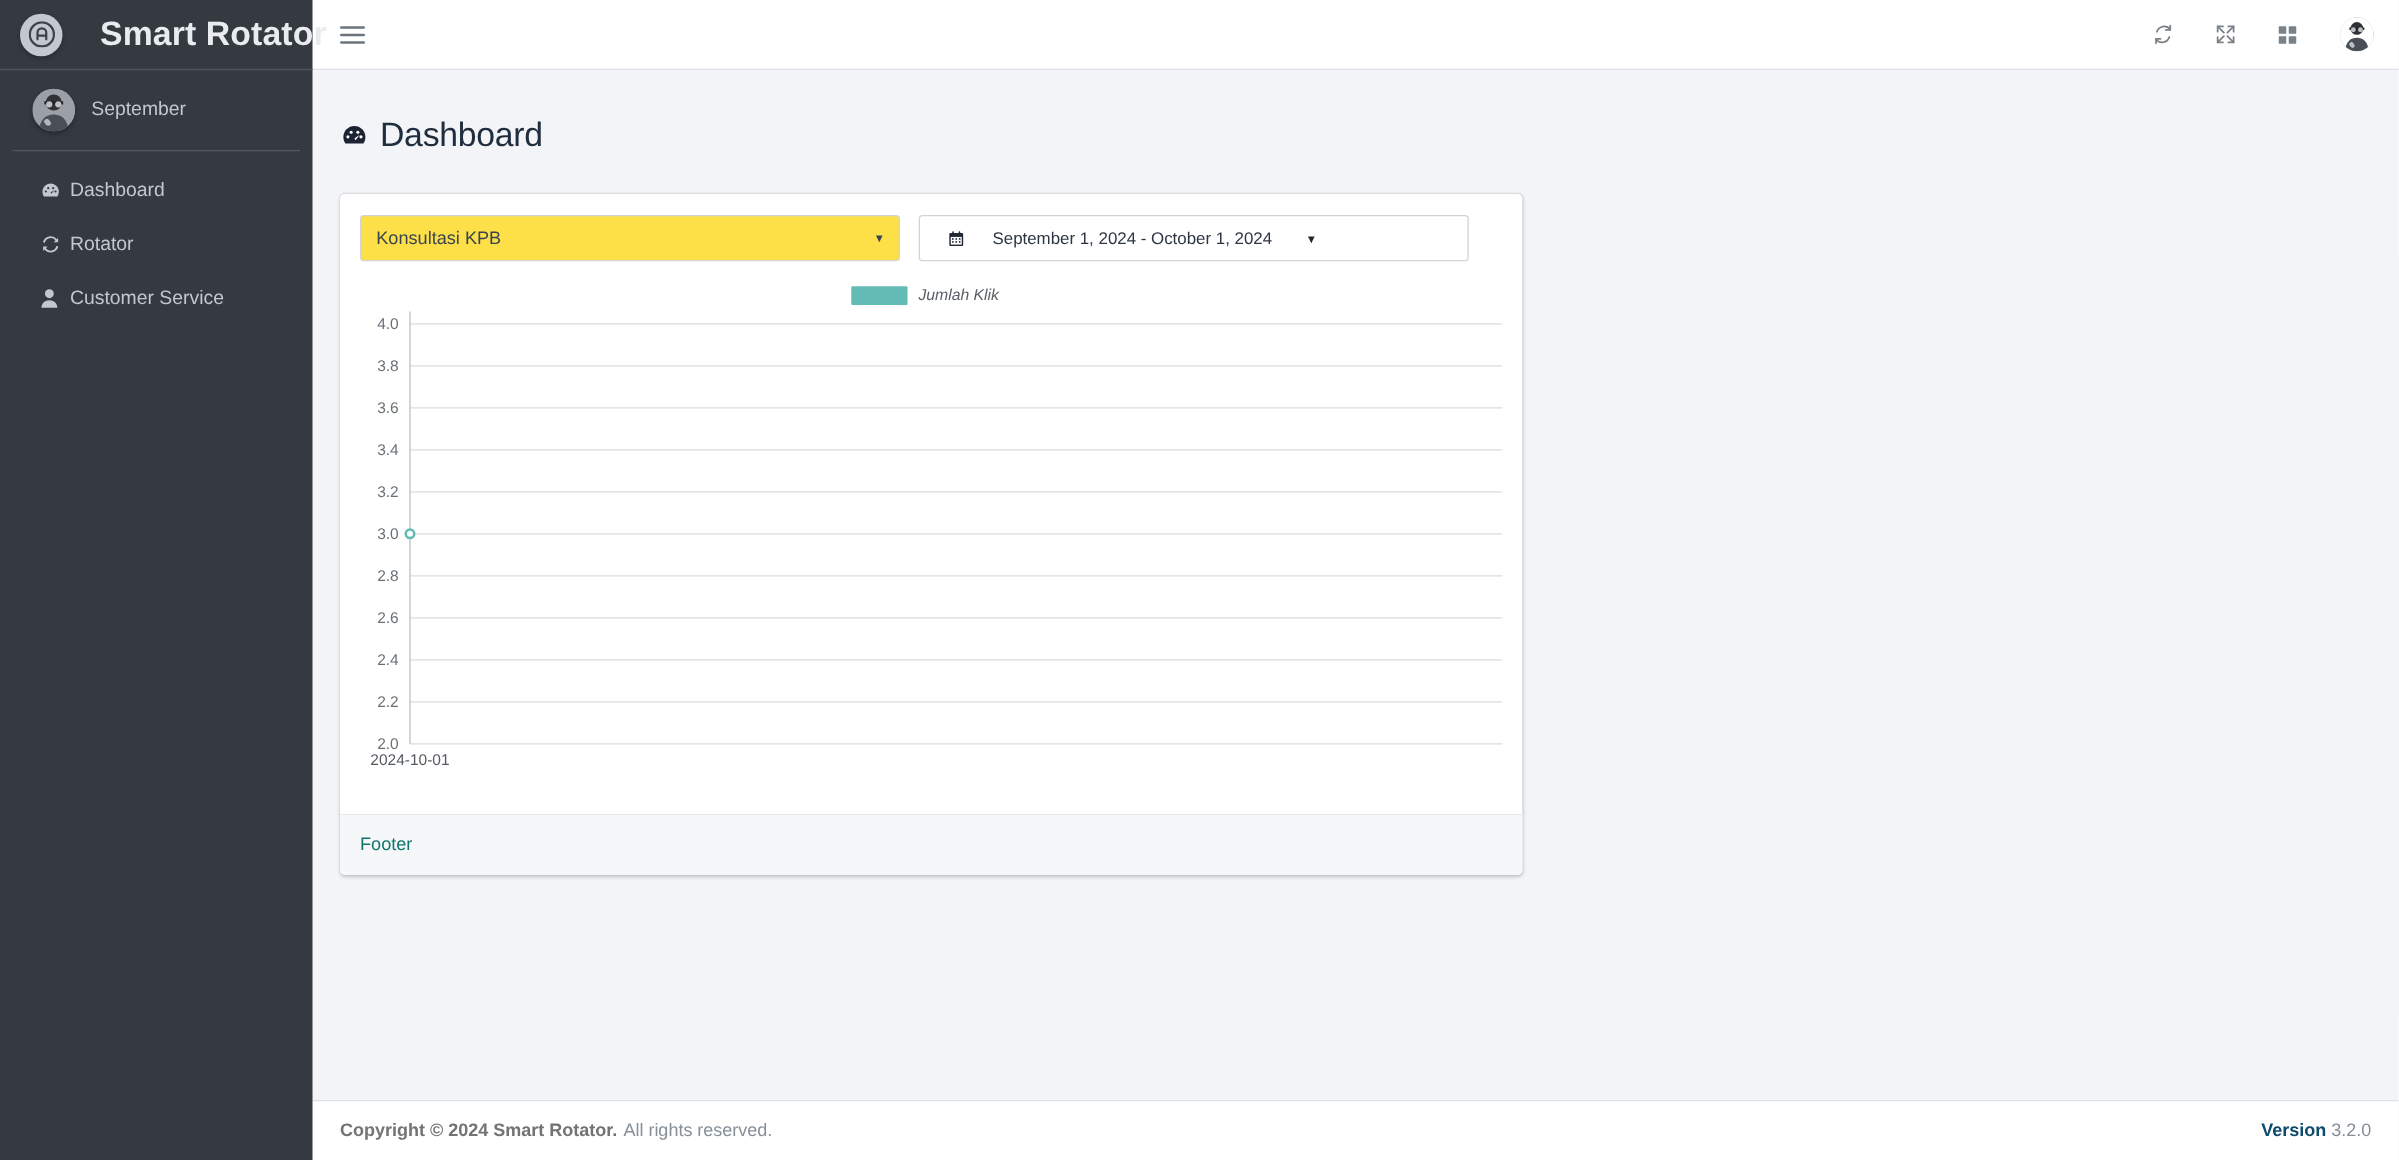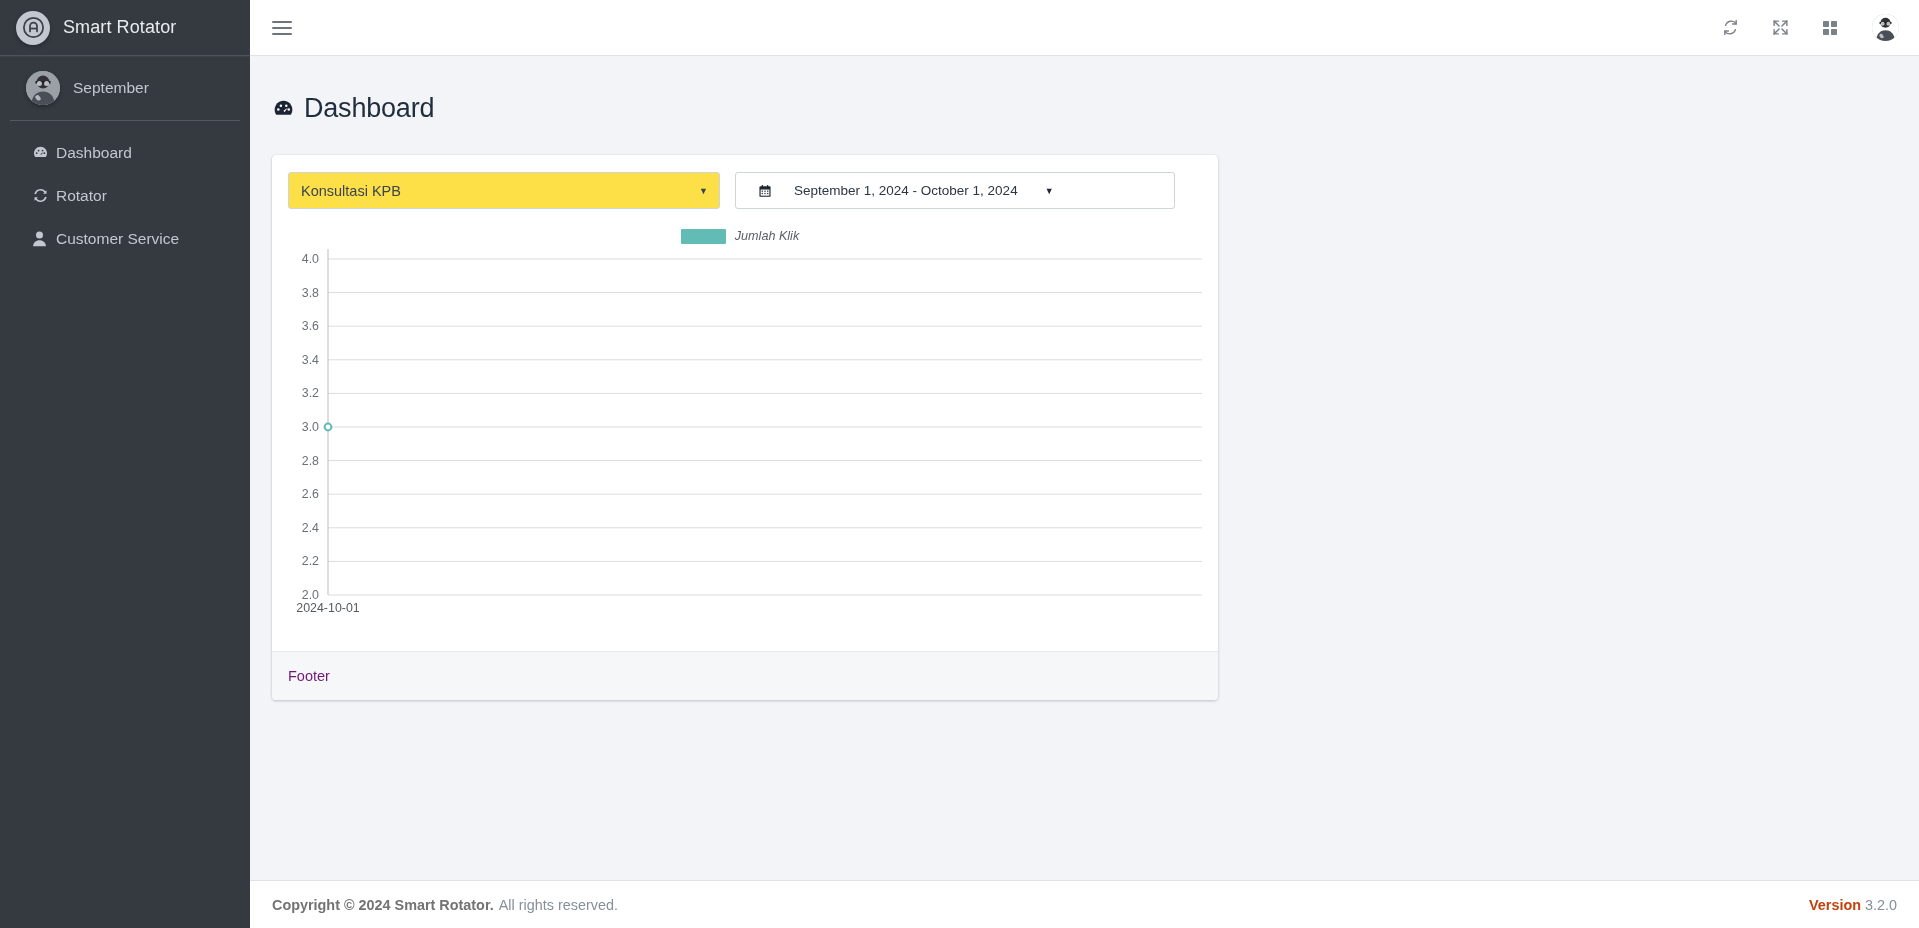--- a/index.html
+++ b/index.html
@@ -36,24 +36,24 @@
   }
   .brand-logo {
     width: 34px; height: 34px;
     border-radius: 50%;
     background: #c2c7d0;
     display: flex; align-items: center; justify-content: center;
     flex: none;
     box-shadow: 0 2px 4px rgba(0,0,0,.25);
   }
   .brand-text {
-    margin-left: 13px;
+    margin-left: 30px;
     color: #e9ecef;
-    font-size: 18px;
-    font-weight: 400;
+    font-size: 27px;
+    font-weight: 700;
     letter-spacing: .1px;
     white-space: nowrap;
   }
 
   .user-panel {
     display: flex;
     align-items: center;
     padding: 15px 10px 15px 16px;
     margin: 0 10px;
     border-bottom: 1px solid #4f5962;
@@ -262,41 +262,41 @@
     height: 394px;
   }
   .plot svg { display: block; }
 
   
   .card-footer {
     background: #f6f7f8;
     border-top: 1px solid #e6e8ea;
     padding: 16px;
     font-size: 14.5px;
-    color: #701a75;
+    color: #0f766e;
     border-radius: 0 0 4px 4px;
   }
 
   
   .main-footer {
     position: absolute;
     left: 0; bottom: 0;
     width: 1669px;
     height: 48px;
     background: #ffffff;
     border-top: 1px solid #dee2e6;
     display: flex;
     align-items: center;
     padding: 0 22px;
     font-size: 14.4px;
     color: #869099;
   }
   .footer-strong { font-weight: bold; color: #737373; }
   .footer-spacer { flex: 1 1 auto; }
-  .footer-version-label { font-weight: bold; color: #c2410c; }
+  .footer-version-label { font-weight: bold; color: #0c4a6e; }
   .footer-version-num { color: #869099; margin-left: 4px; }
 </style>
 </head>
 <body>
 
 <div id="app">
 
   <aside class="sidebar">
 
     <div class="brand">

